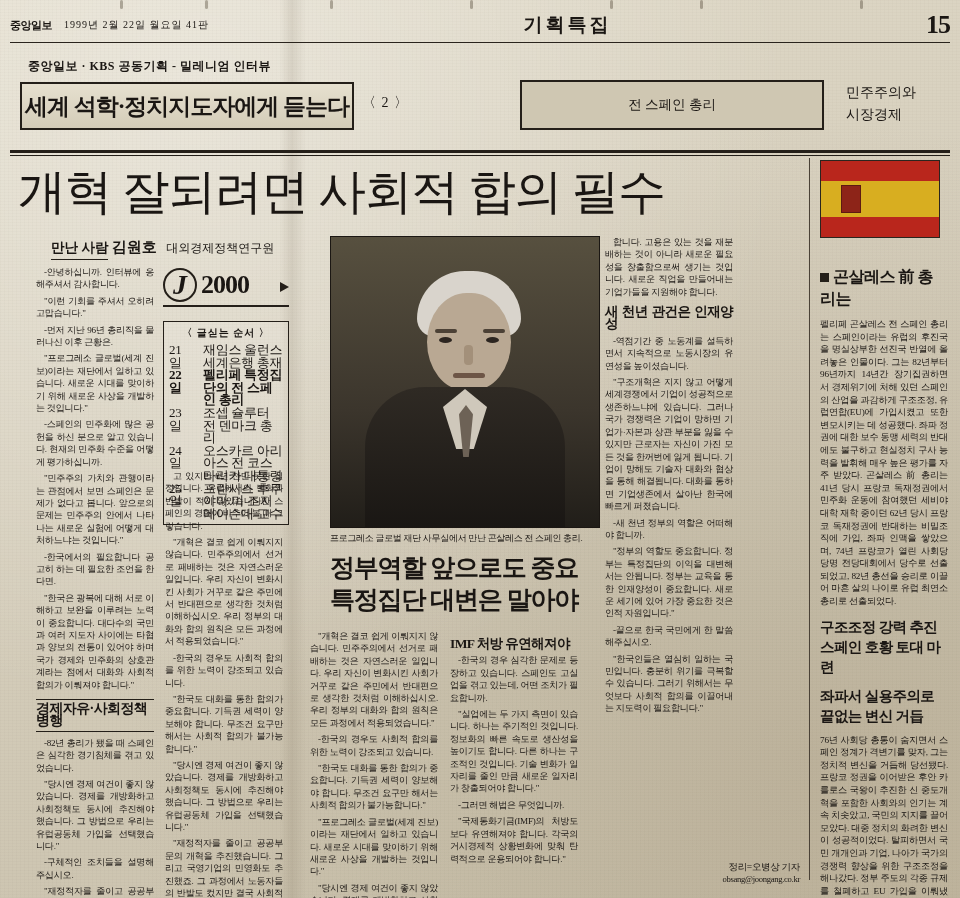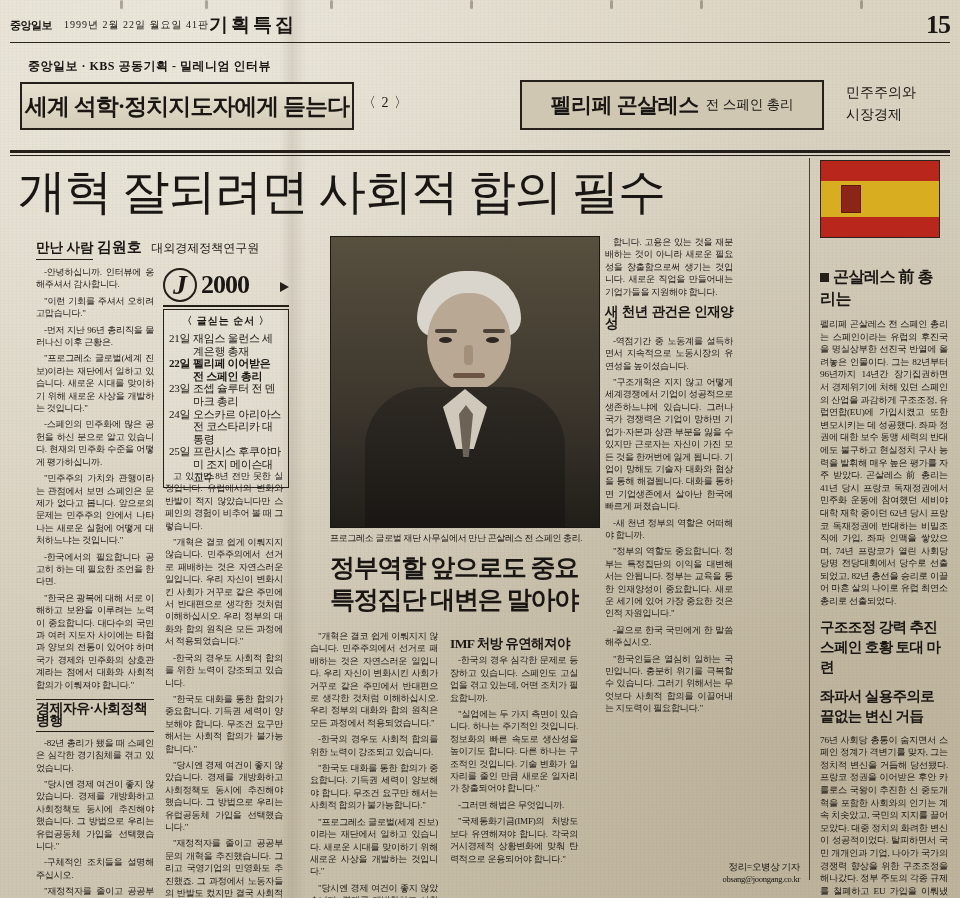--- a/index.html
+++ b/index.html
@@ -35,21 +35,21 @@
   
   .masthead{
     position:absolute;left:10px;right:10px;top:10px;height:30px;
     display:flex;align-items:center;
     border-bottom:1.5px solid #2a241d;
     padding-bottom:2px;
   }
   .mast-logo{font-size:11px;font-weight:bold;letter-spacing:-0.5px;margin-right:12px;}
   .mast-date{font-size:10px;letter-spacing:1px;flex:0 0 auto;}
   .mast-title{
-    flex:1;text-align:left;font-size:19px;font-weight:bold;letter-spacing:3px;
+    flex:1;text-align:center;font-size:19px;font-weight:bold;letter-spacing:3px;
   }
   .mast-page{font-size:26px;font-weight:bold;letter-spacing:-1px;}
 
   
   .seriesbar{
     position:absolute;left:10px;right:10px;top:52px;height:96px;
   }
   .series-kicker{
     position:absolute;left:18px;top:6px;font-size:12px;font-weight:bold;letter-spacing:0.5px;
   }
@@ -112,21 +112,21 @@
   .rail-body{
     margin-top:8px;font-size:9.2px;line-height:12.6px;text-align:justify;
     letter-spacing:-0.2px;
   }
   .rail-sub{
     margin-top:9px;font-size:14.5px;font-weight:bold;line-height:20px;letter-spacing:-0.6px;
   }
 
   
   .meta{
-    position:absolute;left:36px;top:238px;width:260px;font-size:13.5px;font-weight:bold;
+    position:absolute;left:51px;top:238px;width:260px;font-size:13.5px;font-weight:bold;
   }
   .meta .line{display:inline-block;border-bottom:1.5px solid #241f19;padding-bottom:2px;}
   .meta .who{font-size:15px;}
   .meta .org{font-weight:normal;font-size:12px;margin-left:6px;}
 
   
   .col{position:absolute;font-size:9.1px;line-height:12.4px;text-align:justify;letter-spacing:-0.25px;}
   .col p{margin:0 0 4px 0;text-indent:8px;}
   .subhead{
     font-size:14px;font-weight:bold;letter-spacing:-0.6px;margin:8px 0 5px 0;text-indent:0;
@@ -153,24 +153,24 @@
     border:2px solid #241f19;border-radius:50%;width:30px;height:30px;
     display:flex;align-items:center;justify-content:center;line-height:1;
   }
   .logo2000 .num{font-size:26px;font-weight:bold;letter-spacing:-1px;}
   .logo2000 .arrow{flex:1;height:9px;position:relative;}
   .logo2000 .arrow:after{
     content:"";position:absolute;right:0;top:1px;border-left:9px solid #241f19;
     border-top:5px solid transparent;border-bottom:5px solid transparent;
   }
   .order-box{
-    margin-top:2px;border:1px solid #241f19;padding:4px 5px;background:rgba(255,255,255,0.12);
+    margin-top:14px;border:1px solid #241f19;padding:4px 5px;background:rgba(255,255,255,0.12);
   }
   .order-title{font-size:10px;text-align:center;font-weight:bold;letter-spacing:1px;margin-bottom:4px;}
-  .order-row{font-size:11px;line-height:12.6px;display:flex;gap:2px;letter-spacing:-0.3px;}
+  .order-row{font-size:13px;line-height:12.6px;display:flex;gap:12px;letter-spacing:-0.3px;}
   .order-row.cur{font-weight:bold;}
   .order-row .d{flex:0 0 22px;}
 
   
   .photo{
     position:absolute;left:330px;top:236px;width:268px;height:290px;
     background:
       radial-gradient(ellipse at 50% 30%, #6a5f52 0%, #3a342c 55%, #1d1a16 100%);
     border:1px solid #1b1713;
     overflow:hidden;
@@ -246,21 +246,20 @@
     <span class="mast-page">15</span>
   </div>
 
   <div class="seriesbar">
     <div class="series-kicker">중앙일보 · KBS 공동기획 - 밀레니엄 인터뷰</div>
     <div class="series-title-box">
       <span class="series-title">세계 석학·정치지도자에게 듣는다</span>
     </div>
     <div class="series-num">〈 2 〉</div>
     <div class="guest-box">
-      <span class="guest-name">펠리페 곤살레스</span>
       <span class="guest-role">전 스페인 총리</span>
     </div>
     <div class="guest-sub">
       <div>민주주의와</div>
       <div>시장경제</div>
     </div>
   </div>
   <div class="rule-thick"></div>
   <div class="rule-thin"></div>
 
@@ -298,21 +297,21 @@
       <span class="arrow"></span>
     </div>
     <div class="order-box">
       <div class="order-title">〈 글싣는 순서 〉</div>
       <div class="order-row">
           <span class="d">21일</span>
           <span>재임스 울런스 세계은행 총재</span>
         </div>
       <div class="order-row cur">
           <span class="d">22일</span>
-          <span>펠리페 이어받은 전 스페인 총리</span>
+          <span>펠리페 특정집단의 전 스페인 총리</span>
         </div>
       <div class="order-row">
           <span class="d">23일</span>
           <span>조셉 슐루터 전 덴마크 총리</span>
         </div>
       <div class="order-row">
           <span class="d">24일</span>
           <span>오스카르 아리아스 전 코스타리카 대통령</span>
         </div>
       <div class="order-row">

